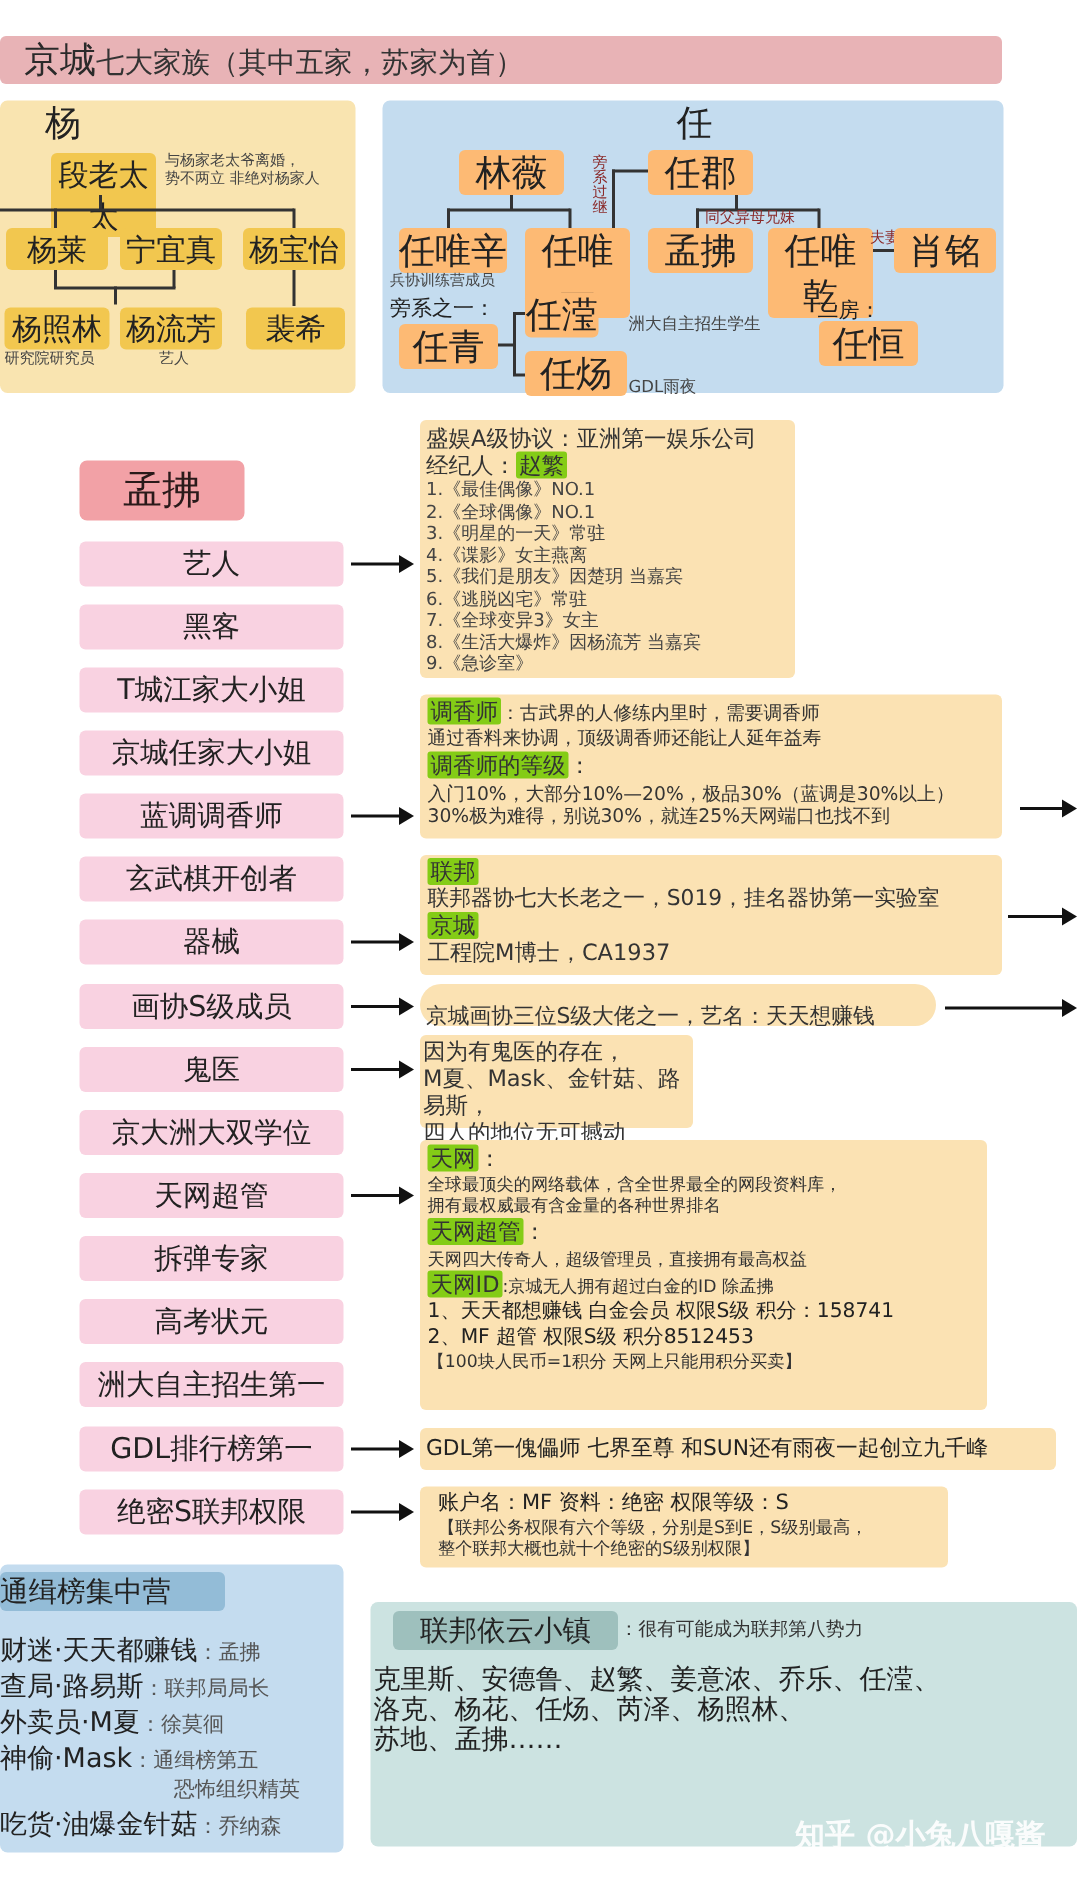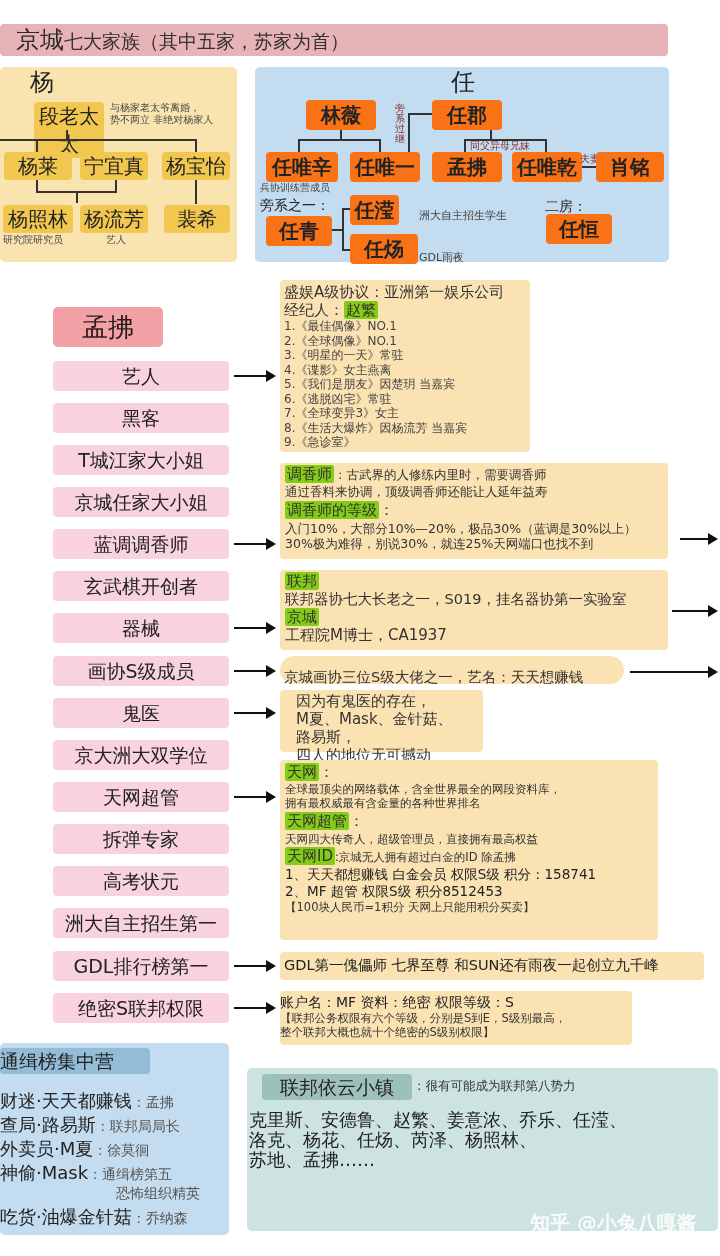--- a/index.html
+++ b/index.html
@@ -13,21 +13,21 @@
     font-size: 20px; line-height: 32px; padding-left: 16px; white-space: nowrap; color: #2a2a2a;
   }
   .title-bar .big { font-size: 24px; }
   .title-bar .small { font-size: 19px; color: #333; }
 
   
   .panel-yang { left: 0; top: 67px; width: 237px; height: 195px; background: #f9e4b0; border-radius: 5px; }
   .panel-ren { left: 255px; top: 67px; width: 414px; height: 195px; background: #c4dcef; border-radius: 5px; }
   .fam-title { font-size: 24px; color: #222; }
   .ynode { background: #f2c74f; border-radius: 4px; font-size: 20px; text-align: center; color: #222; line-height: 28px; }
-  .rnode { background: #f97316; border-radius: 4px; font-size: 20px; text-align: center; color: #222; line-height: 30px; font-weight: bold; }
+  .rnode { background: #fdba74; border-radius: 4px; font-size: 24px; text-align: center; color: #222; line-height: 30px; }
   .line { background: #333; }
   .note { font-size: 10px; color: #444; white-space: nowrap; line-height: 12px; }
   .rednote { color: #8a2a2a; font-size: 10px; line-height: 10px; }
 
   
   .main-name { left: 53px; top: 307px; width: 110px; height: 40px; background: #f2a1a6; border-radius: 5px; font-size: 26px; text-align: center; line-height: 40px; color: #2a1a1a; }
   .role { left: 53px; width: 176px; height: 30px; background: #f9d2e1; border-radius: 4px; font-size: 19px; text-align: center; line-height: 30px; color: #222; white-space: nowrap; }
   .arrow { height: 2px; background: #111; }
   .arrow::after { content: ""; position: absolute; right: -2px; top: -5px; border-left: 10px solid #111; border-top: 6px solid transparent; border-bottom: 6px solid transparent; }
 
@@ -173,41 +173,41 @@
   <div class="t15"><span class="hl">联邦</span></div>
   <div class="t15" style="white-space:nowrap;font-size:14.5px;">联邦器协七大长老之一，S019，挂名器协第一实验室</div>
   <div class="t15"><span class="hl">京城</span></div>
   <div class="t15">工程院M博士，CA1937</div>
 </div>
 <div class="abs arrow" style="left:672px;top:610px;width:44px;"></div>
 
 <div class="abs info" style="left:280px;top:656px;width:344px;height:28px;padding:12px 4px;font-size:14.5px;white-space:nowrap;border-radius:14px;">京城画协三位S级大佬之一，艺名：天天想赚钱</div>
 <div class="abs arrow" style="left:630px;top:671px;width:86px;"></div>
 
-<div class="abs info" style="left:280px;top:690px;width:203px;height:62px;padding:2px 16px;">
+<div class="abs info" style="left:280px;top:690px;width:182px;height:62px;padding:2px 2px;">
   <div class="t15">因为有鬼医的存在，</div>
   <div class="t15">M夏、Mask、金针菇、路易斯，</div>
   <div class="t15">四人的地位无可撼动</div>
 </div>
 
 <div class="abs info" style="left:280px;top:760px;width:378px;height:180px;padding:2px 5px;">
   <div style="font-size:15px;line-height:20px;"><span class="hl">天网</span><span>：</span></div>
   <div class="t12" style="white-space:nowrap;">全球最顶尖的网络载体，含全世界最全的网段资料库，</div>
   <div class="t12">拥有最权威最有含金量的各种世界排名</div>
   <div style="font-size:15px;line-height:22px;"><span class="hl">天网超管</span><span>：</span></div>
   <div class="t12">天网四大传奇人，超级管理员，直接拥有最高权益</div>
   <div style="line-height:20px;white-space:nowrap;"><span class="hl" style="font-size:15px;">天网ID</span><span class="t12">:京城无人拥有超过白金的ID 除孟拂</span></div>
   <div style="font-size:13.5px;line-height:17px;white-space:nowrap;color:#222;">1、天天都想赚钱 白金会员 权限S级 积分：158741</div>
   <div style="font-size:13.5px;line-height:17px;white-space:nowrap;color:#222;">2、MF 超管 权限S级 积分8512453</div>
   <div class="t12" style="white-space:nowrap;">【100块人民币=1积分 天网上只能用积分买卖】</div>
 </div>
 
 <div class="abs info" style="left:280px;top:952px;width:424px;height:28px;padding:4px 4px;font-size:14.5px;white-space:nowrap;color:#222;">GDL第一傀儡师 七界至尊 和SUN还有雨夜一起创立九千峰</div>
 
-<div class="abs info" style="left:280px;top:991px;width:352px;height:54px;padding:2px 0;">
+<div class="abs info" style="left:280px;top:991px;width:352px;height:54px;padding:2px 12px;">
   <div style="font-size:14px;line-height:18px;white-space:nowrap;color:#222;">账户名：MF  资料：绝密  权限等级：S</div>
   <div class="t12" style="white-space:nowrap;">【联邦公务权限有六个等级，分别是S到E，S级别最高，</div>
   <div class="t12" style="white-space:nowrap;">整个联邦大概也就十个绝密的S级别权限】</div>
 </div>
 
 <div class="abs panel-wanted"></div>
 <div class="abs wanted-head">通缉榜集中营</div>
 <div class="abs wanted-row" style="top:1090px;"><span>财迷·天天都赚钱</span><span class="sub">：孟拂</span></div>
 <div class="abs wanted-row" style="top:1114px;"><span>查局·路易斯</span><span class="sub">：联邦局局长</span></div>
 <div class="abs wanted-row" style="top:1138px;"><span>外卖员·M夏</span><span class="sub">：徐莫徊</span></div>

